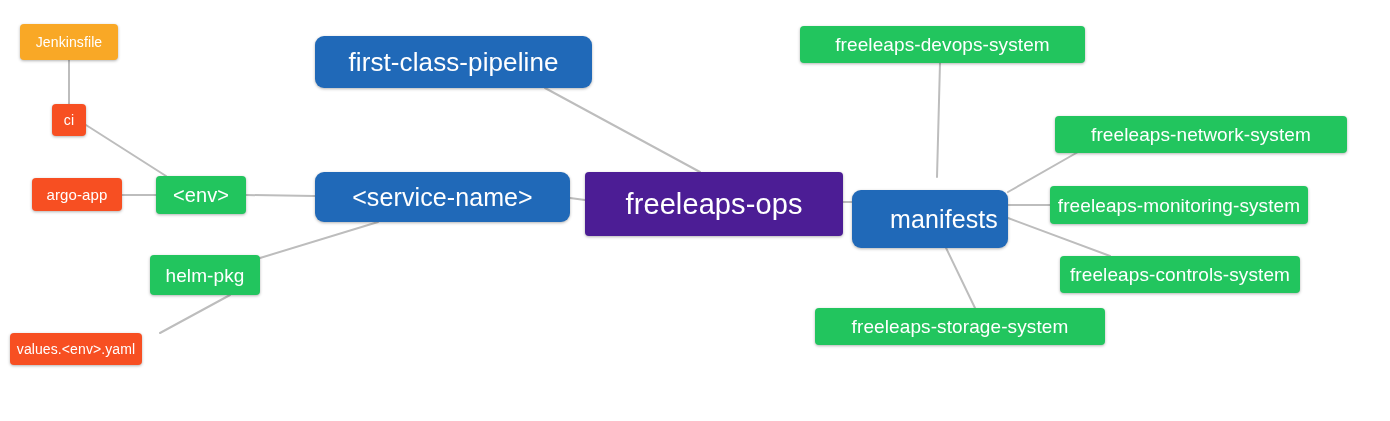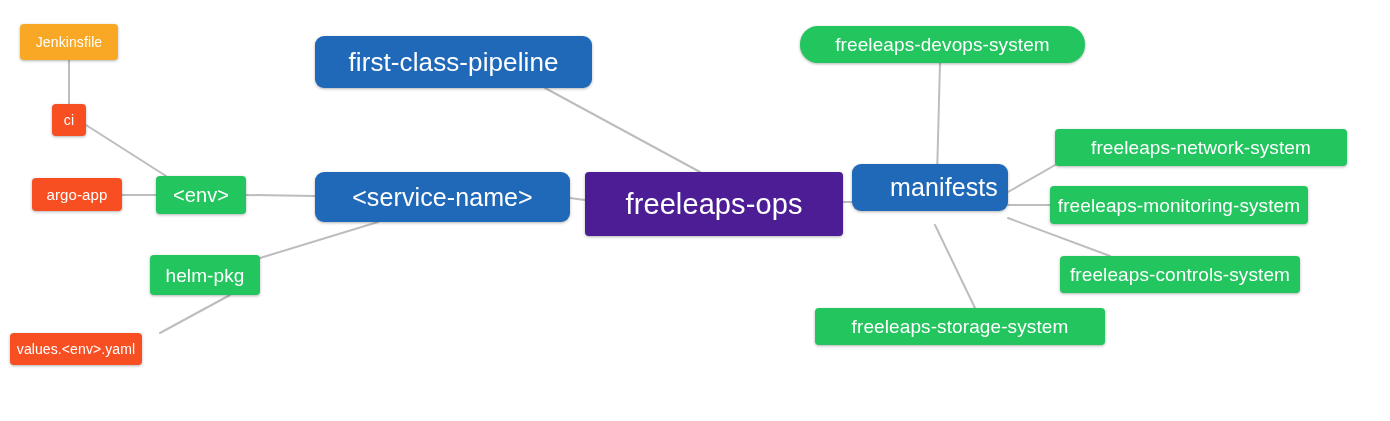--- a/index.html
+++ b/index.html
@@ -70,19 +70,19 @@
     </svg>
 <div class="node n-amber" style="left: 20px; top: 24px; width: 98px; height: 36px; font-size: 14px;">Jenkinsfile</div>
     <div class="node n-red" style="left: 52px; top: 104px; width: 34px; height: 32px; font-size: 14px;">ci</div>
     <div class="node n-red" style="left: 32px; top: 178px; width: 90px; height: 33px; font-size: 15px;">argo-app</div>
     <div class="node n-green" style="left: 156px; top: 176px; width: 90px; height: 38px; font-size: 20px;">&lt;env&gt;</div>
     <div class="node n-green" style="left: 150px; top: 255px; width: 110px; height: 40px; font-size: 19px;">helm-pkg</div>
     <div class="node n-red" style="left: 10px; top: 333px; width: 132px; height: 32px; font-size: 14px;">values.&lt;env&gt;.yaml</div>
     <div class="node n-blue" style="left: 315px; top: 36px; width: 277px; height: 52px; font-size: 26px;">first-class-pipeline</div>
     <div class="node n-blue" style="left: 315px; top: 172px; width: 255px; height: 50px; font-size: 25px;">&lt;service-name&gt;</div>
     <div class="node n-root" style="left: 585px; top: 172px; width: 258px; height: 64px; font-size: 29px;">freeleaps-ops</div>
-    <div class="node n-blue" style="left: 852px; top: 164px; width: 156px; height: 47px; font-size: 25px; padding-left: 28px;">manifests</div>
-    <div class="node n-green" style="left: 800px; top: 26px; width: 285px; height: 37px; font-size: 19px; border-radius: 18px;">freeleaps-devops-system</div>
-    <div class="node n-green" style="left: 1055px; top: 129px; width: 292px; height: 37px; font-size: 19px;">freeleaps-network-system</div>
+    <div class="node n-blue" style="left: 852px; top: 190px; width: 156px; height: 58px; font-size: 25px; padding-left: 28px;">manifests</div>
+    <div class="node n-green" style="left: 800px; top: 26px; width: 285px; height: 37px; font-size: 19px;">freeleaps-devops-system</div>
+    <div class="node n-green" style="left: 1055px; top: 116px; width: 292px; height: 37px; font-size: 19px;">freeleaps-network-system</div>
     <div class="node n-green" style="left: 1050px; top: 186px; width: 258px; height: 38px; font-size: 19px;">freeleaps-monitoring-system</div>
     <div class="node n-green" style="left: 1060px; top: 256px; width: 240px; height: 37px; font-size: 19px;">freeleaps-controls-system</div>
     <div class="node n-green" style="left: 815px; top: 308px; width: 290px; height: 37px; font-size: 19px;">freeleaps-storage-system</div>
   </div>
 
 </body></html>

